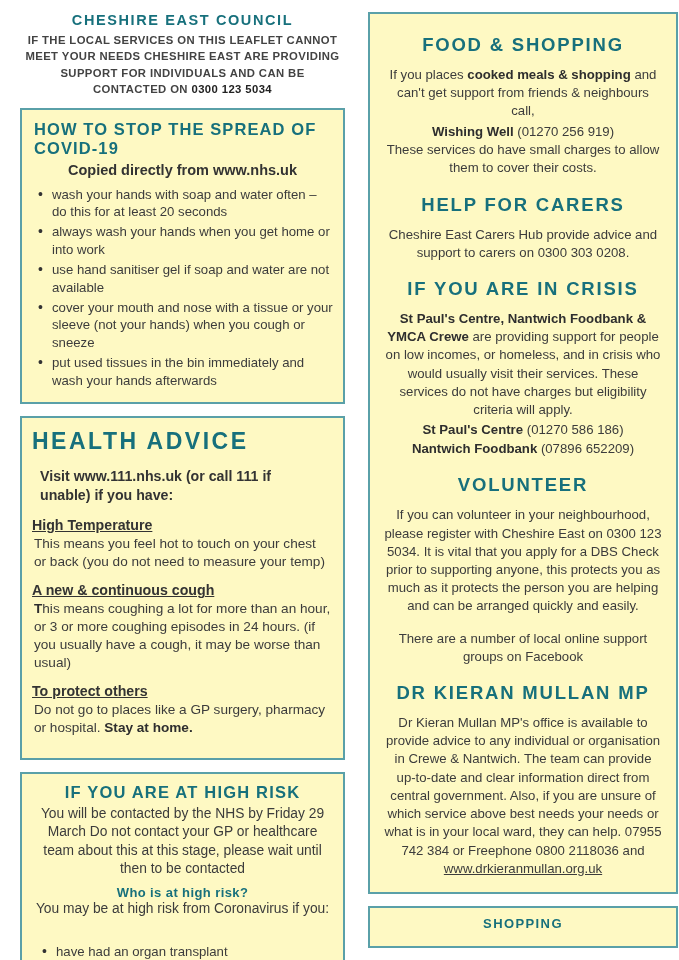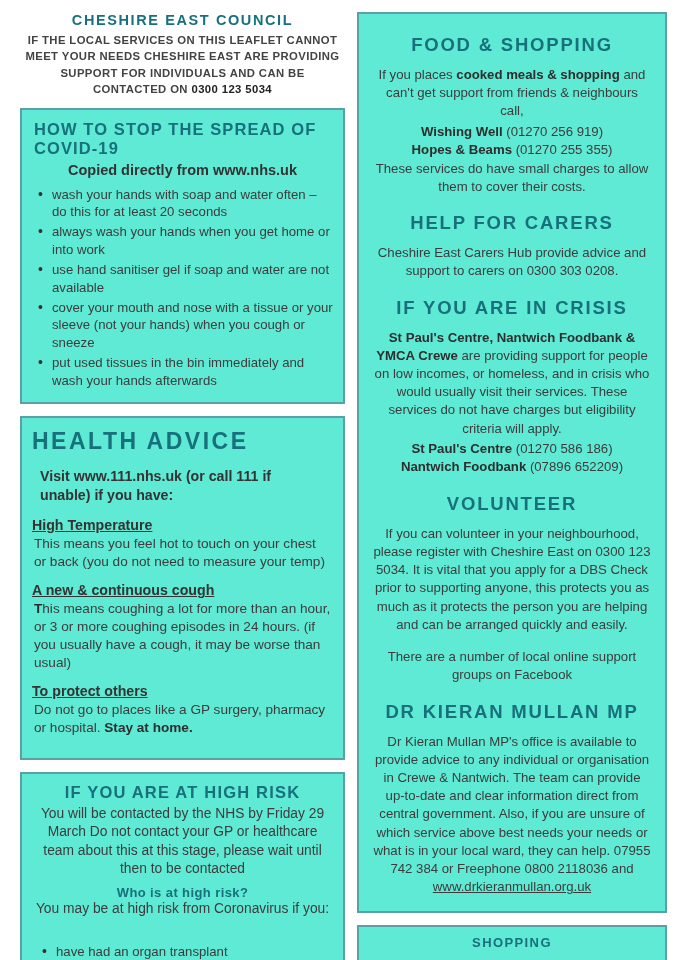--- a/index.html
+++ b/index.html
@@ -9,26 +9,26 @@
     --bold:#2e2e2e;
     --bg:#ffffff;
   }
   *{box-sizing:border-box;margin:0;padding:0;}
   html,body{width:679px;height:960px;background:var(--bg);overflow:hidden;}
   body{
     font-family:"Liberation Sans","DejaVu Sans",sans-serif;
     color:var(--text);
     -webkit-font-smoothing:antialiased;
   }
-  .page{display:flex;width:679px;height:960px;padding:12px 14px 0 20px;gap:12px;}
+  .page{display:flex;width:679px;height:960px;padding:12px 14px 0 20px;gap:23px;}
   .col-left{width:325px;flex:0 0 325px;}
   .col-right{width:310px;flex:0 0 310px;display:flex;flex-direction:column;}
   .box{
     border:2px solid var(--border);
-    background:#5eead4;
+    background:#fef9c3;
     padding:8px 10px 10px 10px;
   }
   h1,h2,h3,h4{color:var(--accent);font-weight:700;}
   .hdr-title{font-size:14.5px;letter-spacing:1.6px;text-align:center;margin-bottom:4px;}
   .hdr-body{
     font-size:11.3px;font-weight:600;letter-spacing:.4px;line-height:1.45;
     text-align:center;color:#434343;
   }
   .hdr-body b{color:#222;}
   .council-header{margin-bottom:10px;padding:0 2px;}
@@ -135,21 +135,20 @@
     </section>
   </div>
 
   <div class="col-right">
 
     <section class="box right-box">
 
       <h2 class="r-heading first">FOOD &amp; SHOPPING</h2>
       <p class="r-body"><span>If you places </span><b>cooked meals &amp; shopping</b><span> and can't get support from friends &amp; neighbours call,</span></p>
       <p class="phone-line"><b>Wishing Well</b><span> (01270 256 919)</span></p>
-      <p class="phone-line"><b>Hopes &amp; Beams</b><span> (01270 255 355)</span></p>
       <p class="r-body r-gap">These services do have small charges to allow them to cover their costs.</p>
 
       <h2 class="r-heading">HELP FOR CARERS</h2>
       <p class="r-body r-gap">Cheshire East Carers Hub provide advice and support to carers on 0300 303 0208.</p>
 
       <h2 class="r-heading">IF YOU ARE IN CRISIS</h2>
       <p class="r-body"><b>St Paul's Centre, Nantwich Foodbank &amp; YMCA Crewe</b><span> are providing support for people on low incomes, or homeless, and in crisis who would usually visit their services. These services do not have charges but eligibility criteria will apply.</span></p>
       <p class="phone-line"><b>St Paul's Centre</b><span> (01270 586 186)</span></p>
       <p class="phone-line"><b>Nantwich Foodbank</b><span> (07896 652209)</span></p>
 

